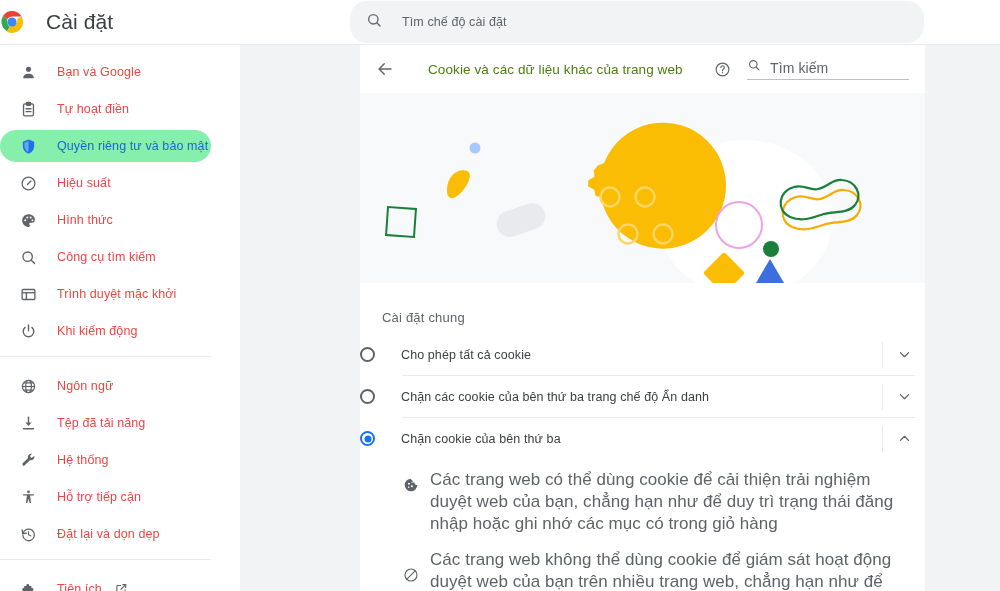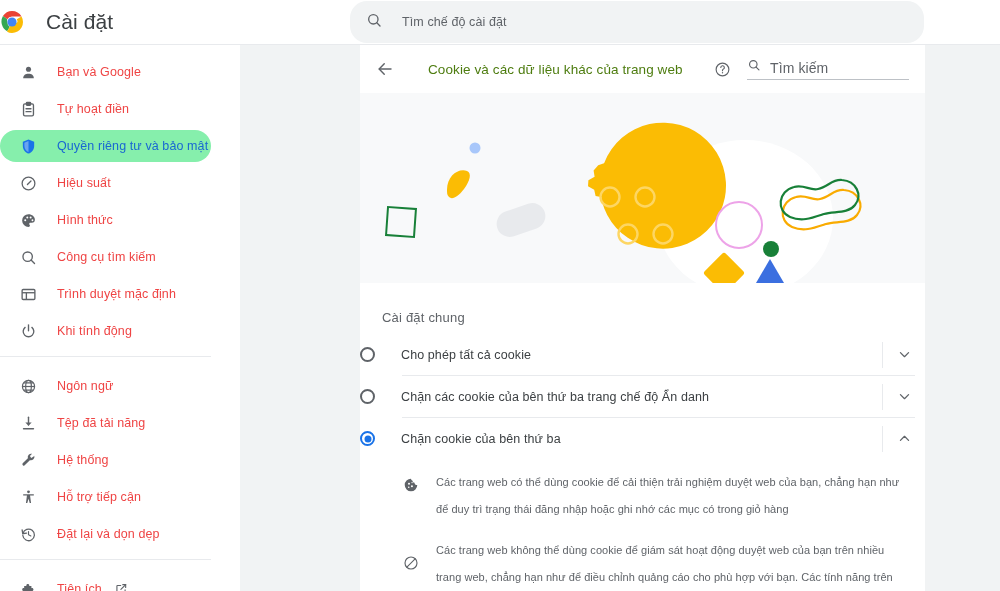--- a/index.html
+++ b/index.html
@@ -145,22 +145,22 @@
   .desc-list { padding-top: 10px; }
   .desc-row {
     display: flex; align-items: flex-start;
     padding-left: 42px; padding-right: 16px; margin-bottom: 14px;
   }
   .desc-ic {
     width: 18px; flex: none; display: flex; align-items: center; justify-content: center;
     margin-top: 9px;
   }
   .desc-txt {
-    font-size: 11px; color: #5f6368; line-height: 27px;
-    margin-left: 16px; letter-spacing: .05px;
+    font-size: 17px; color: #5f6368; line-height: 22px;
+    margin-left: 10px; letter-spacing: .05px;
   }
   .desc-row.two .desc-ic { margin-top: 8px; }
   .desc-row.three .desc-ic { margin-top: 18px; }
   .bottom-sep { height: 1px; background: #e8eaed; margin-left: 42px; margin-right: 10px; }
 </style>
 </head>
 <body>
 
 <div class="topbar">
   <div class="brand">
@@ -255,31 +255,31 @@
   </div>
 
   <div class="nav-item">
     <span class="ic">
       <svg width="17" height="17" viewBox="0 0 24 24" fill="none" stroke="#5f6368" stroke-width="1.9">
         <rect x="3" y="5" width="18" height="14" rx="1.5"></rect>
           <line x1="3" y1="9.5" x2="21" y2="9.5"></line>
           <line x1="9" y1="9.5" x2="9" y2="19"></line>
       </svg>
     </span>
-    <span class="lbl">Trình duyệt mặc định</span>
+    <span class="lbl">Trình duyệt mặc khởi</span>
   </div>
 
   <div class="nav-item">
     <span class="ic">
       <svg width="17" height="17" viewBox="0 0 24 24" fill="none" stroke="#5f6368" stroke-width="1.9" stroke-linecap="round">
         <path d="M7.2 6.2a7.5 7.5 0 1 0 9.6 0"></path>
           <line x1="12" y1="2.6" x2="12" y2="11"></line>
       </svg>
     </span>
-    <span class="lbl">Khi tính động</span>
+    <span class="lbl">Khi kiếm động</span>
   </div>
 
   <div class="nav-sep"></div>
 
   <div class="nav-item">
     <span class="ic">
       <svg width="17" height="17" viewBox="0 0 24 24" fill="none" stroke="#5f6368" stroke-width="1.7">
         <circle cx="12" cy="12" r="8.6"></circle>
           <ellipse cx="12" cy="12" rx="4" ry="8.6"></ellipse>
           <line x1="3.5" y1="12" x2="20.5" y2="12"></line>

